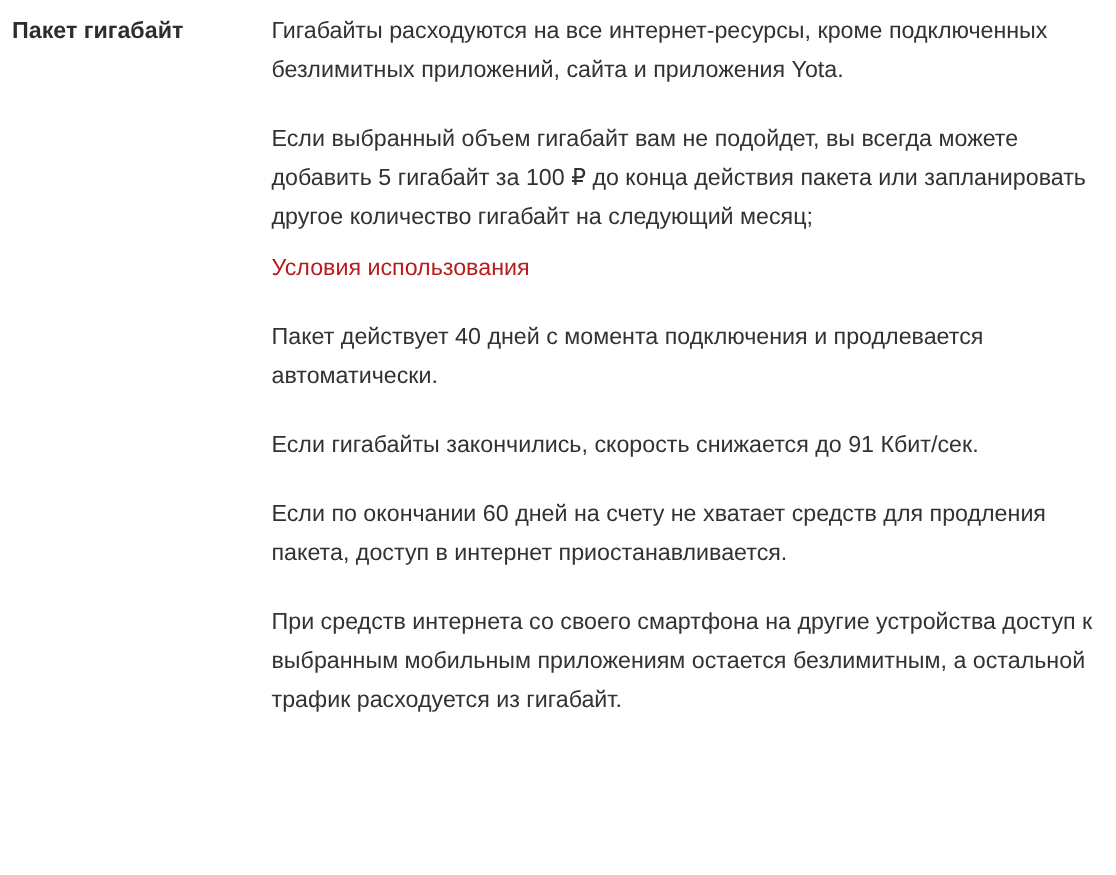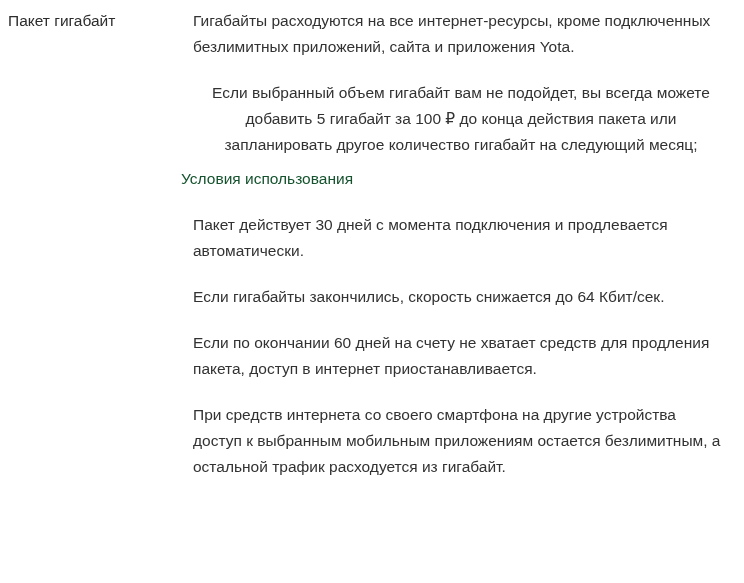--- a/index.html
+++ b/index.html
@@ -19,52 +19,52 @@
     padding: 8px 0 0 8px;
   }
   .term-col {
     flex: 0 0 173px;
     width: 173px;
   }
   .term-title {
     margin: 0;
     font-size: 15.5px;
     line-height: 26px;
-    font-weight: 400;
+    font-weight: 700;
     color: #2d2d2d;
   }
   .def-col {
     width: 548px;
     display: flex;
     flex-direction: column;
   }
   .paragraph {
-    margin: 0 0 20px 12px;
+    margin: 0 0 20px 0;
     font-size: 15.5px;
     line-height: 26px;
     color: #323232;
   }
-  .paragraph.tight { margin-bottom: 8px; text-align: center; }
+  .paragraph.tight { margin-bottom: 8px; }
   .paragraph.last { margin-bottom: 0; }
   .subheading {
     margin: 0 0 20px 0;
     font-size: 15.5px;
     line-height: 26px;
-    color: #14532d;
+    color: #b91c1c;
   }
 </style>
 </head>
 <body>
 
 <div class="layout">
   <div class="term-col">
     <h2 class="term-title">Пакет гигабайт</h2>
   </div>
   <div class="def-col">
     <p class="paragraph">Гигабайты расходуются на все интернет-ресурсы, кроме подключенных безлимитных приложений, сайта и приложения Yota.</p>
     <p class="paragraph tight">Если выбранный объем гигабайт вам не подойдет, вы всегда можете добавить 5 гигабайт за 100 ₽ до конца действия пакета или запланировать другое количество гигабайт на следующий месяц;</p>
     <div class="subheading">Условия использования</div>
-    <p class="paragraph">Пакет действует 30 дней с момента подключения и продлевается автоматически.</p>
-    <p class="paragraph">Если гигабайты закончились, скорость снижается до 64 Кбит/сек.</p>
+    <p class="paragraph">Пакет действует 40 дней с момента подключения и продлевается автоматически.</p>
+    <p class="paragraph">Если гигабайты закончились, скорость снижается до 91 Кбит/сек.</p>
     <p class="paragraph">Если по окончании 60 дней на счету не хватает средств для продления пакета, доступ в интернет приостанавливается.</p>
     <p class="paragraph last">При средств интернета со своего смартфона на другие устройства доступ к выбранным мобильным приложениям остается безлимитным, а остальной трафик расходуется из гигабайт.</p>
   </div>
 </div>
 
 </body></html>

